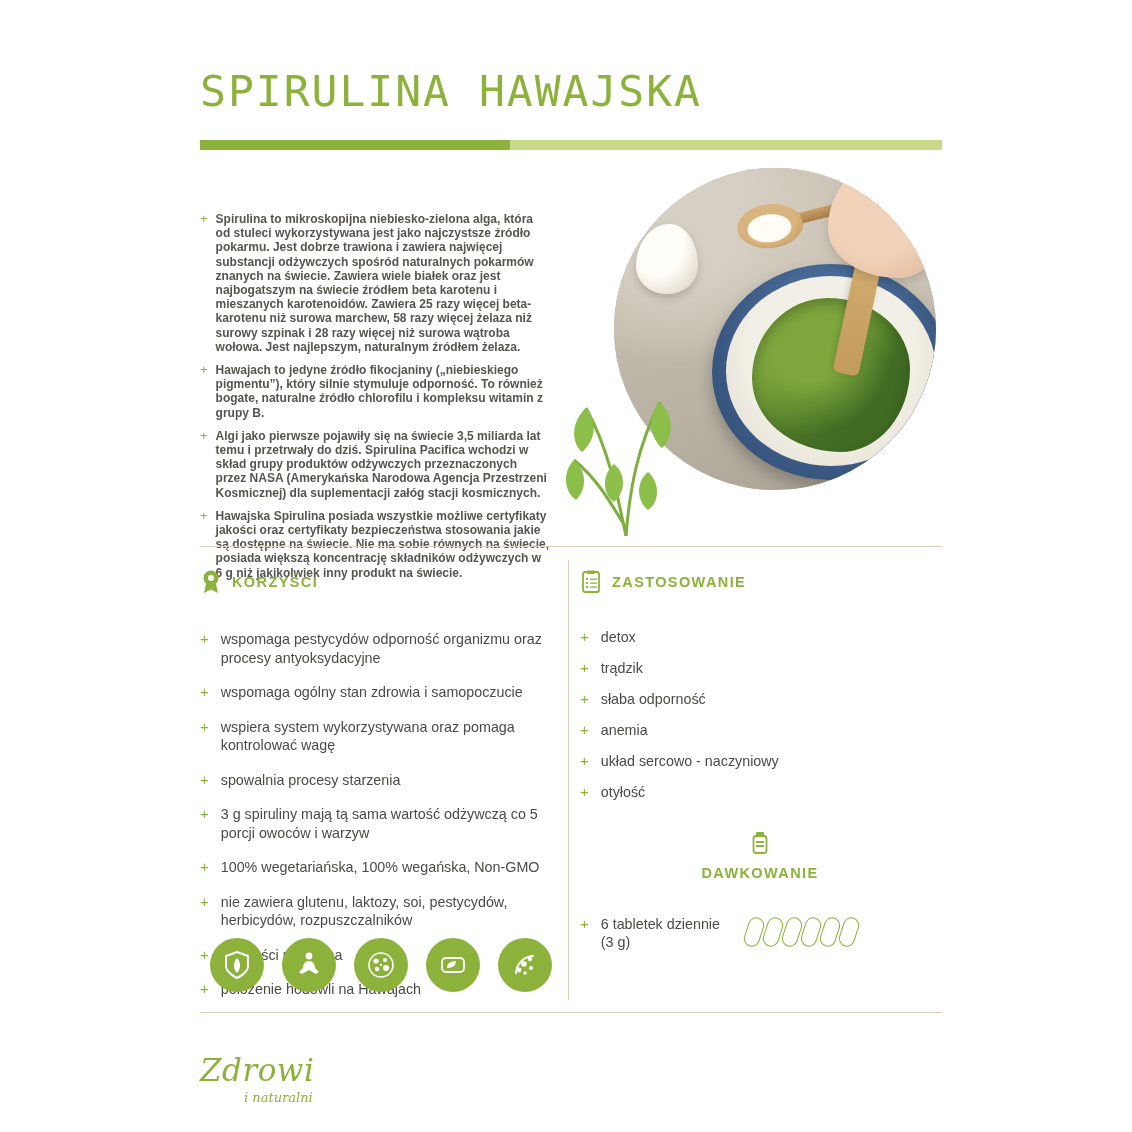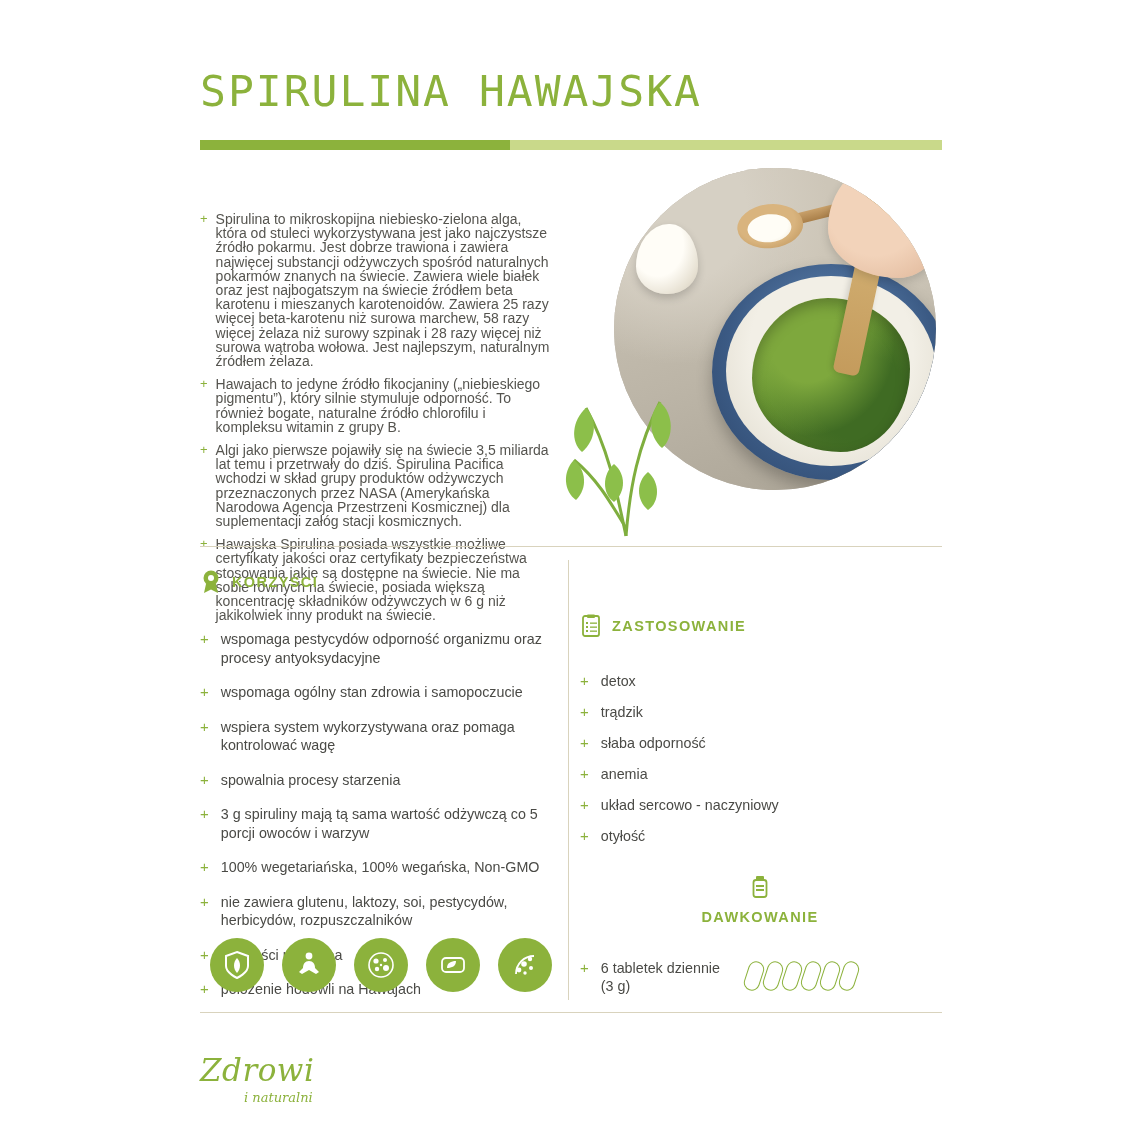--- a/index.html
+++ b/index.html
@@ -34,22 +34,23 @@
     color:#8cb23c; text-transform:uppercase;
     font-family:"Liberation Sans", sans-serif;
   }
   .sec-icon { width:22px; height:24px; display:block; }
 
   
   .intro { position:absolute; left:200px; top:212px; width:350px; }
   .intro .row { display:flex; gap:8px; margin-bottom:9px; }
   .intro .plus { color:#8cb23c; font-size:13px; line-height:14px; flex:0 0 auto; }
   .intro .txt {
-    font-size:14px; line-height:14.2px; color:#55544f;
+    font-size:12px; line-height:14.2px; color:#55544f;
     text-align:left;
+    font-weight:bold;
   }
 
   
   .photo-wrap { position:absolute; left:556px; top:168px; width:380px; height:368px; }
   .bowl-ellipse{
     position:absolute; left:58px; top:0px; width:322px; height:322px;
     border-radius:50%; overflow:hidden;
     background:#b9b2a6;
   }
   .bowl-stone{
@@ -287,21 +288,21 @@
         <span class="txt">w całości naturalna</span>
       </div>
       <div class="row">
         <span class="plus">+</span>
         <span class="txt">położenie hodowli na Hawajach</span>
       </div>
     </div>
   </div>
 
   <div class="col-right">
-    <div class="sec-head" style="position:relative; left:0; top:0;margin-top:44px;">
+    <div class="sec-head" style="position:relative; left:0; top:0;">
       <span class="sec-icon">
         <svg width="22" height="24" viewBox="0 0 22 24" aria-hidden="true">
           <rect x="3" y="2" width="16" height="20" rx="2" fill="none" stroke="#8cb23c" stroke-width="1.8"></rect>
           <rect x="7" y="0.5" width="8" height="3.5" rx="1" fill="#8cb23c"></rect>
           <g fill="#8cb23c">
             <rect x="6" y="8" width="2" height="2"></rect>
               <rect x="10" y="8.5" width="7" height="1.3"></rect>
             <rect x="6" y="12" width="2" height="2"></rect>
               <rect x="10" y="12.5" width="7" height="1.3"></rect>
             <rect x="6" y="16" width="2" height="2"></rect>

